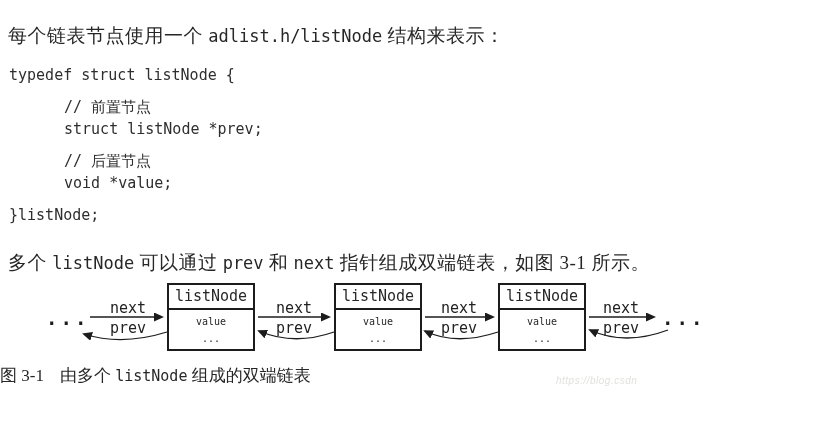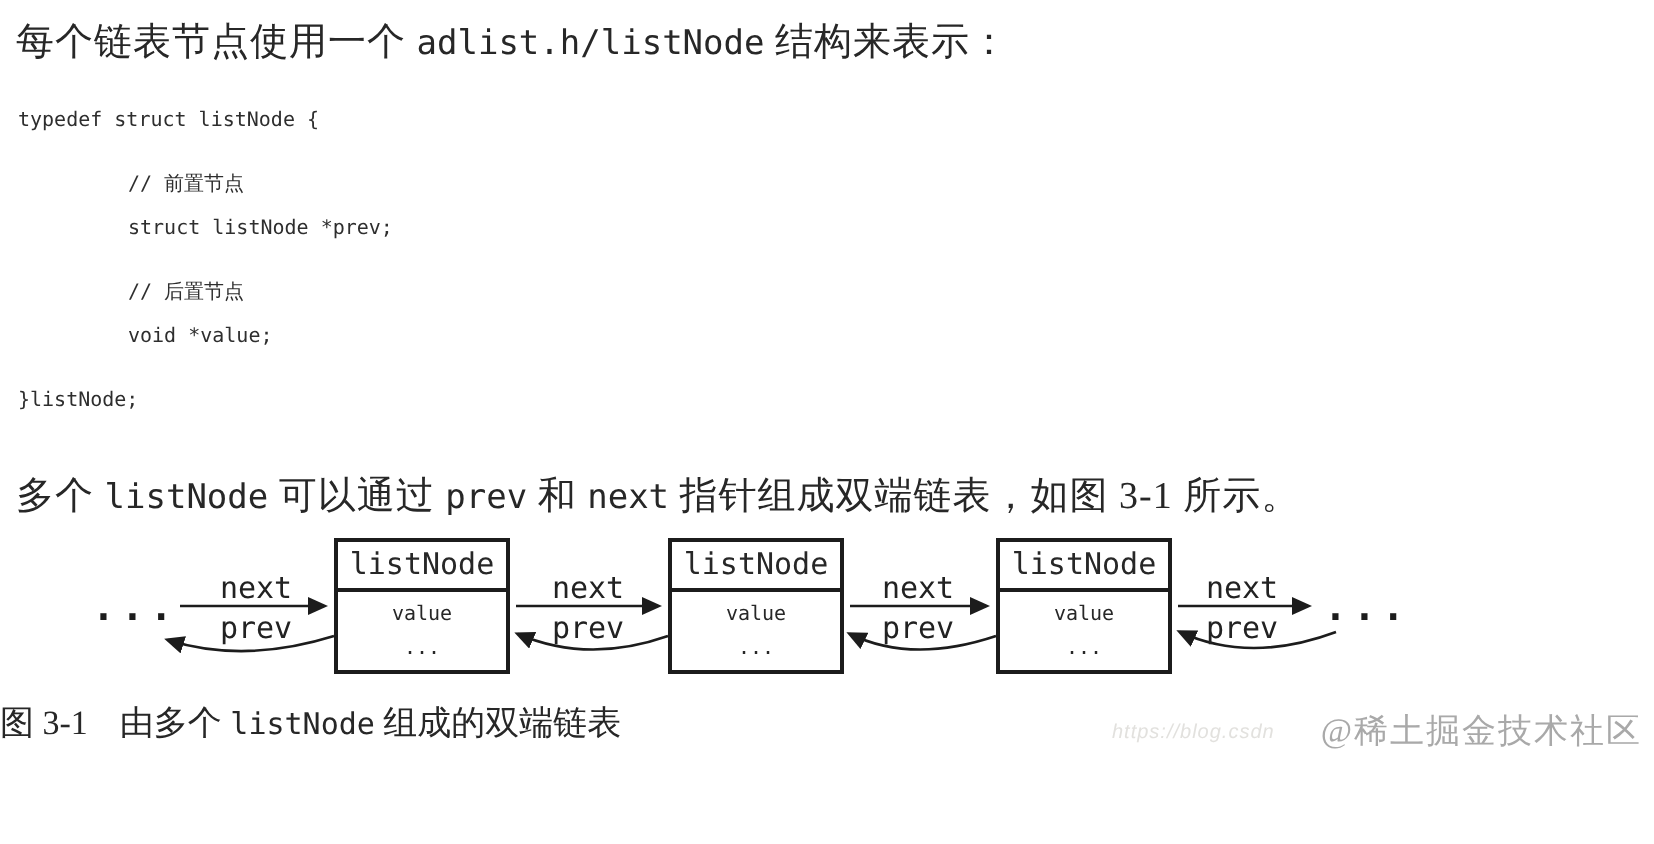--- a/index.html
+++ b/index.html
@@ -15,25 +15,25 @@
     margin:0 0 0 8px;
     font-size:19px;
     line-height:26px;
     letter-spacing:0.5px;
   }
   .inline-code{
     font-family:"DejaVu Sans Mono","Liberation Mono",monospace;
     font-size:17px;
     letter-spacing:0;
   }
-  #intro{padding-top:9px;}
+  #intro{padding-top:23px;}
   .code-block{
     margin:15px 0 0 9px;
     font-family:"DejaVu Sans Mono","Liberation Mono",monospace;
-    font-size:10px;
+    font-size:15px;
     color:#2e2e2e;
   }
   .code-line{line-height:22px;white-space:pre;}
   .code-line.indent{margin-left:55px;}
   .code-line.gap{margin-top:10px;}
   #para2{margin-top:24px;}
 
   
   .diagram{position:relative;height:85px;margin-top:1px;}
   .arrows{position:absolute;left:0;top:0;}
@@ -147,14 +147,13 @@
   <span class="arrow-label" style="left:262px;top:43px">prev</span>
   <span class="arrow-label" style="left:427px;top:23px">next</span>
   <span class="arrow-label" style="left:427px;top:43px">prev</span>
   <span class="arrow-label" style="left:589px;top:23px">next</span>
   <span class="arrow-label" style="left:589px;top:43px">prev</span>
 </div>
 
 <div class="caption-row">
   <div class="figure-caption"><span>图 3-1</span><span class="caption-space"></span><span>由多个 </span><span class="inline-code">listNode</span><span> 组成的双端链表</span></div>
   <span class="watermark-url">https://blog.csdn</span>
-  <span class="watermark-community">@稀土掘金技术社区</span>
 </div>
 
 </body></html>

